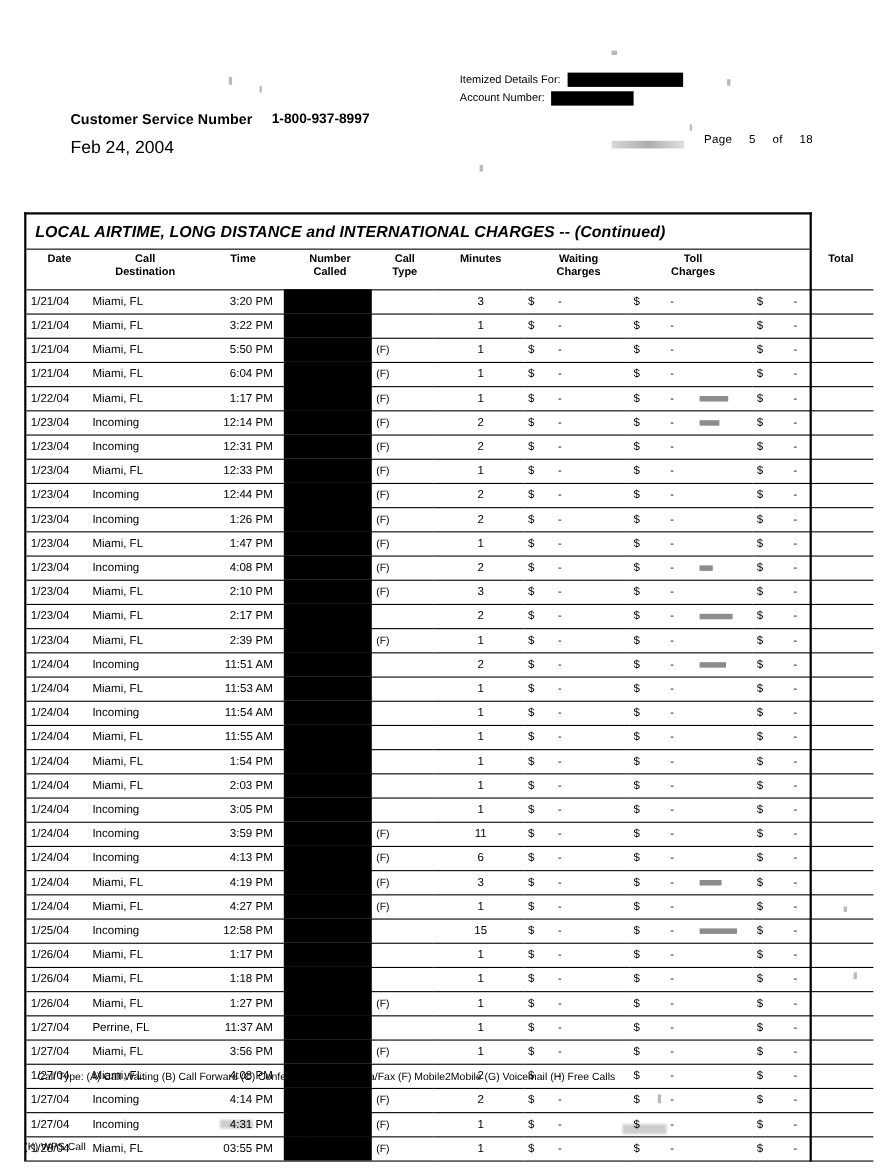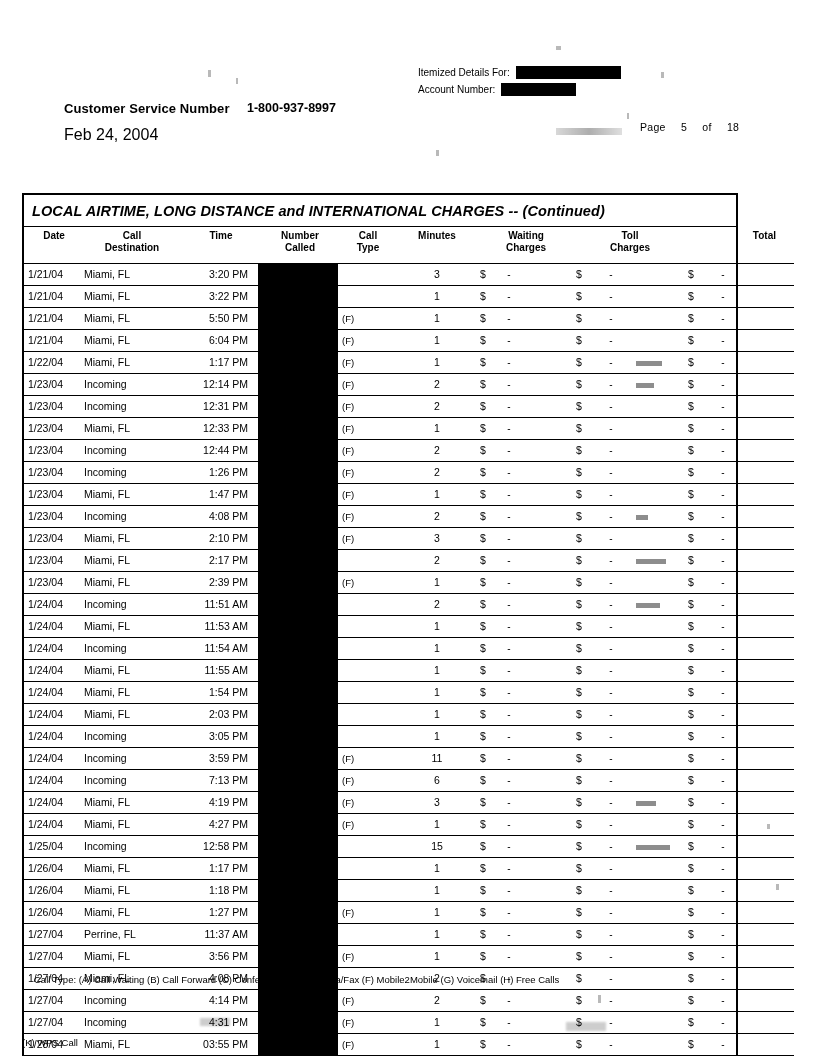--- a/index.html
+++ b/index.html
@@ -504,21 +504,21 @@
             <td class="c-num"></td>
             <td class="c-type"><span class="ftype">(F)</span></td>
             <td class="c-min">11</td>
             <td class="c-airtime-charges c-air"><span class="money"><span class="dollar">$</span><span class="dash">-</span></span></td>
             <td class="c-toll"><span class="money"><span class="dollar">$</span><span class="dash">-</span></span></td>
             <td class="c-total"><span class="money"><span class="dollar">$</span><span class="dash">-</span></span></td>
           </tr>
           <tr>
             <td class="c-date">1/24/04</td>
             <td class="c-dest">Incoming</td>
-            <td class="c-time">7:13 PM</td>
+            <td class="c-time">4:13 PM</td>
             <td class="c-num"></td>
             <td class="c-type"><span class="ftype">(F)</span></td>
             <td class="c-min">6</td>
             <td class="c-airtime-charges c-air"><span class="money"><span class="dollar">$</span><span class="dash">-</span></span></td>
             <td class="c-toll"><span class="money"><span class="dollar">$</span><span class="dash">-</span></span></td>
             <td class="c-total"><span class="money"><span class="dollar">$</span><span class="dash">-</span></span></td>
           </tr>
           <tr>
             <td class="c-date">1/24/04</td>
             <td class="c-dest">Miami, FL</td>

